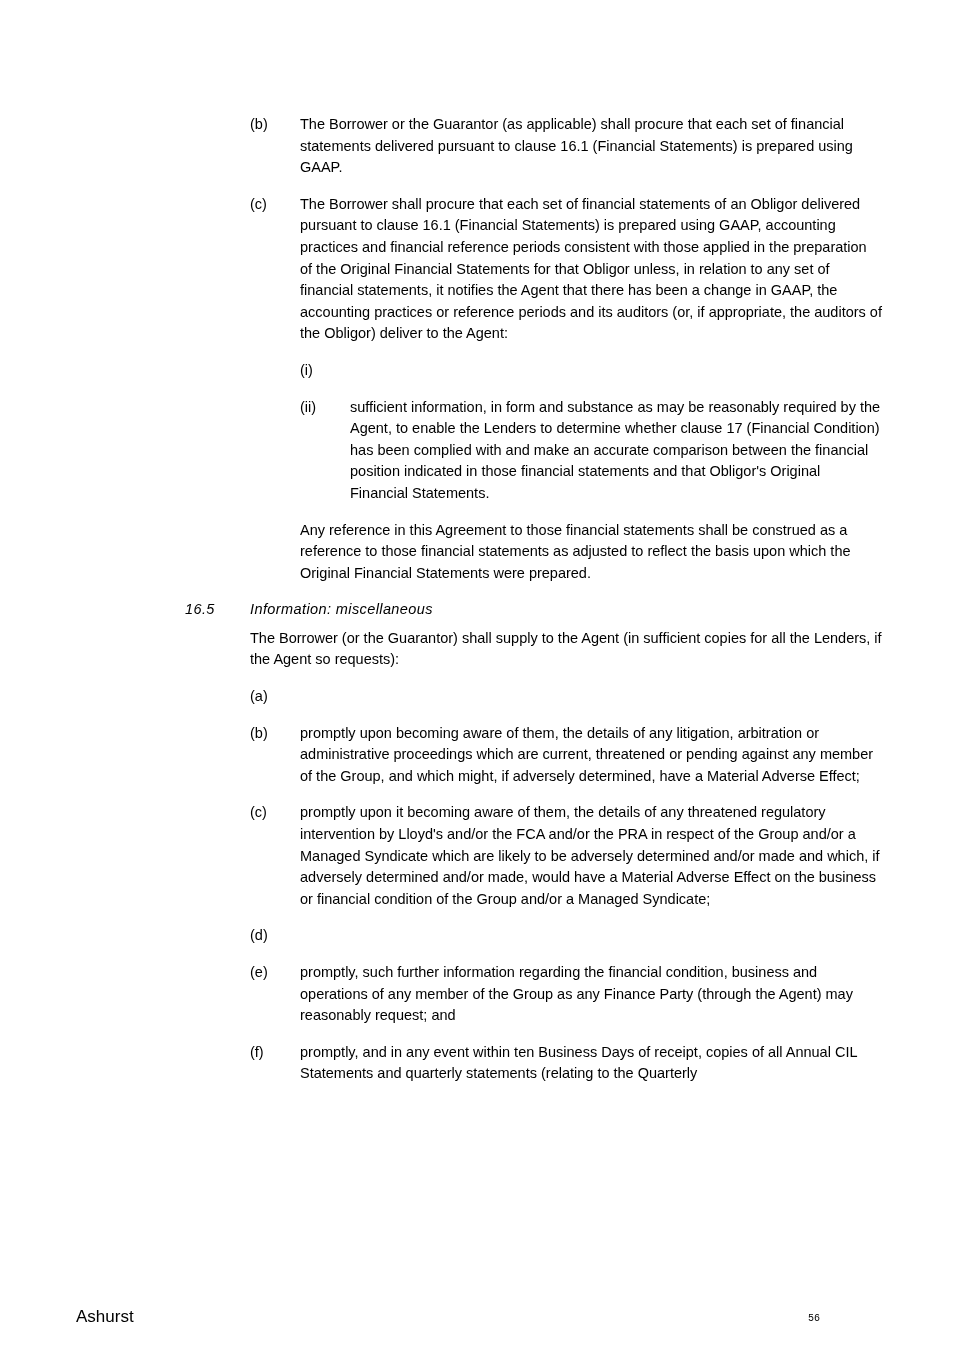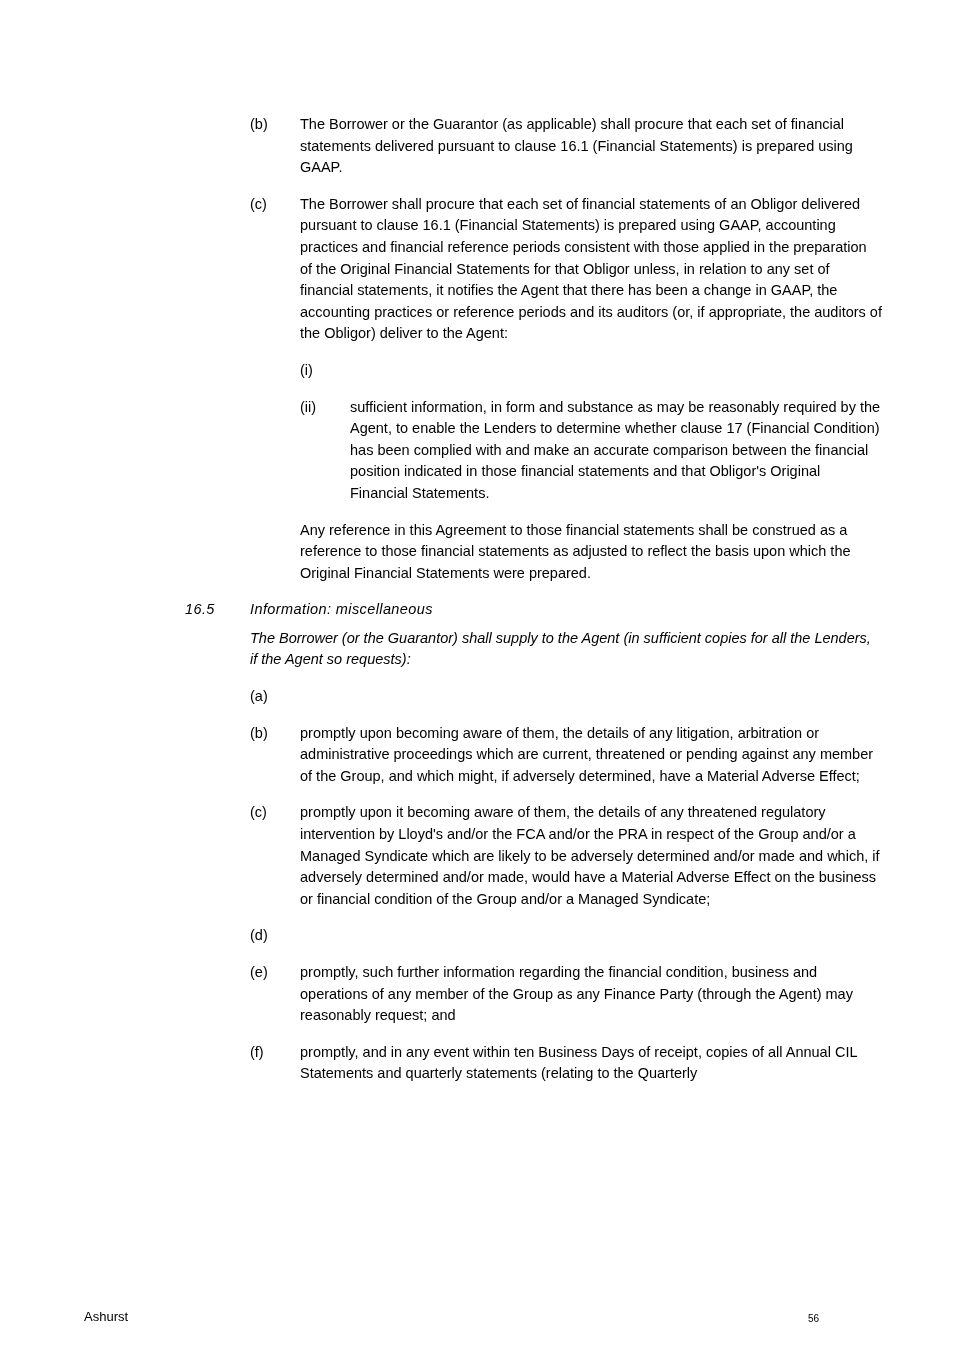--- a/index.html
+++ b/index.html
@@ -37,51 +37,51 @@
     padding-left: 115px;
   }
   .li .marker {
     flex: 0 0 50px;
   }
   .li .text {
     flex: 1 1 auto;
   }
   .para.ind1 {
     padding-left: 65px;
-    font-style: italic;
   }
   .para.ind2 {
     padding-left: 115px;
   }
   .heading {
     display: flex;
     margin-bottom: 7px;
     letter-spacing: 0.4px;
     font-style: italic;
   }
   .heading .num {
     flex: 0 0 65px;
   }
   .heading .title {
     flex: 1 1 auto;
   }
   .footer-firm {
     position: absolute;
-    left: 84px;
+    left: 76px;
     top: 1309px;
-    font-size: 13px;
+    font-size: 17px;
     line-height: 16px;
     text-align: center;
   }
   .footer-page {
     position: absolute;
     left: 808px;
     top: 1313px;
     font-size: 10px;
     line-height: 12px;
+    font-family: Liberation Mono, monospace;
   }
 </style>
 </head>
 <body>
 
 <div class="page">
   <div class="content">
 
     <div class="block li l1">
       <span class="marker">(b)</span>

